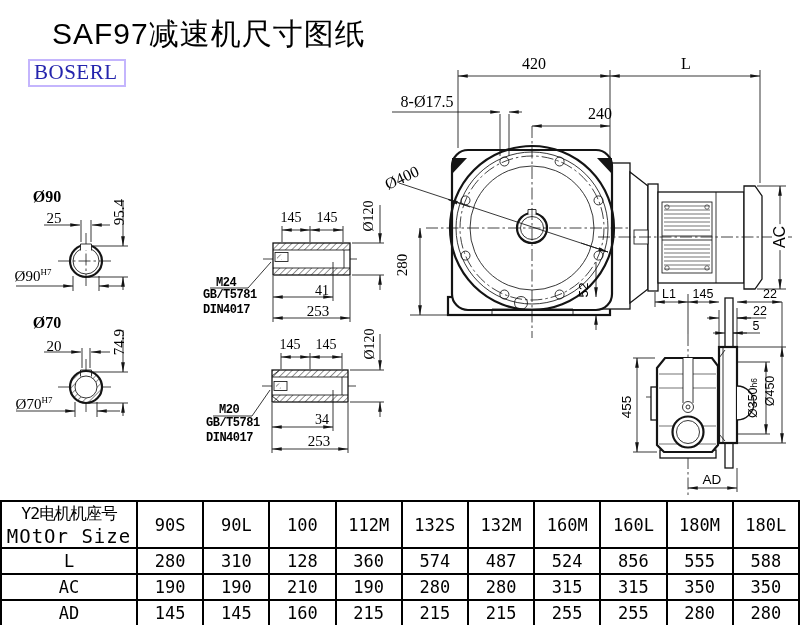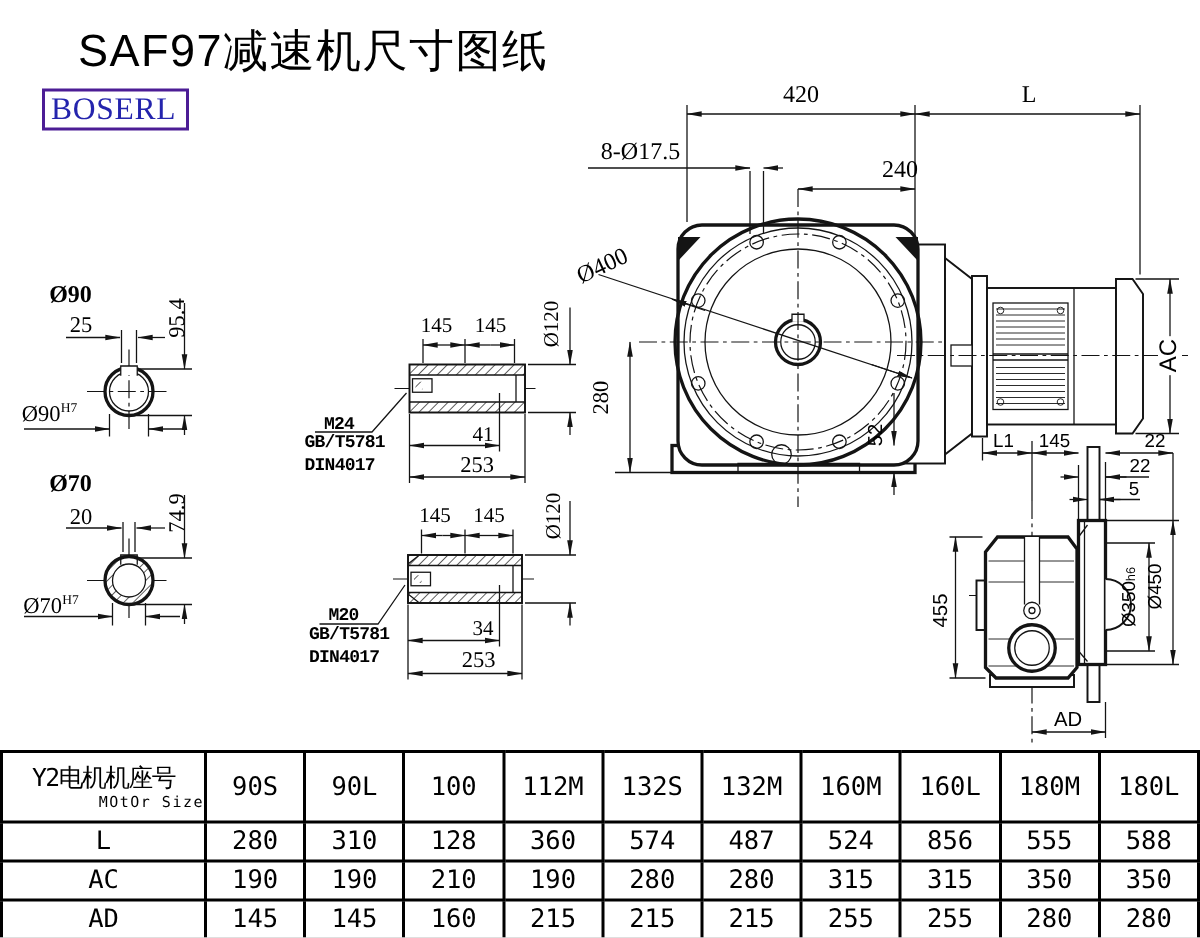--- a/index.html
+++ b/index.html
@@ -27,32 +27,32 @@
   .sans13{font-family:"Liberation Sans",sans-serif;font-size:13.5px;}
   .sans16{font-family:"Liberation Sans",sans-serif;font-size:16px;}
   .mono{font-family:"Liberation Mono",monospace;font-size:12px;font-weight:bold;letter-spacing:-0.5px;}
   .bgw{background:#fff;padding:0 2px;}
   .bold{font-weight:600;}
   sup{font-size:9px;vertical-align:super;}
   .sub6{font-size:8.5px;}
   
   #title{position:absolute;left:30px;top:14px;font-size:30px;font-weight:400;letter-spacing:1px;
          font-family:"Liberation Sans",sans-serif;margin-left:22px;}
-  #logo{position:absolute;left:28px;top:59px;border:2px solid #4c1d95;color:#2424ad;
+  #logo{position:absolute;left:28px;top:59px;border:2px solid #c4b5fd;color:#2424ad;
         font-family:"Liberation Serif",serif;font-size:21px;padding:0 6px 2px 4px;line-height:1.05;
         letter-spacing:0.5px;background:#fff;}
   
   #dimtbl{position:absolute;left:0;top:500px;width:800px;height:125px;border-collapse:collapse;
           table-layout:fixed;font-family:"DejaVu Sans Mono",monospace;font-size:17px;}
   #dimtbl td{border:2px solid #000;text-align:center;vertical-align:middle;padding:0;overflow:hidden;}
   #dimtbl .hrow td{height:45px;}
   #dimtbl .drow td{height:24px;}
   #dimtbl .c0{width:134px;}
   .hcn{font-size:16.5px;letter-spacing:-1px;}
-  .hen{font-size:10px;letter-spacing:1px;text-align:right;}
+  .hen{font-size:19px;letter-spacing:1px;}
 </style>
 </head>
 <body>
 
 <div id="stage">
 
   <svg id="draw" width="800" height="500" viewBox="0 0 800 500">
     <defs>
       <marker id="ae" viewBox="0 0 12 6" refX="11.5" refY="3" markerWidth="12" markerHeight="6" orient="auto">
         <path d="M0,0.8 L12,3 L0,5.2 Z" fill="#141414"></path>

